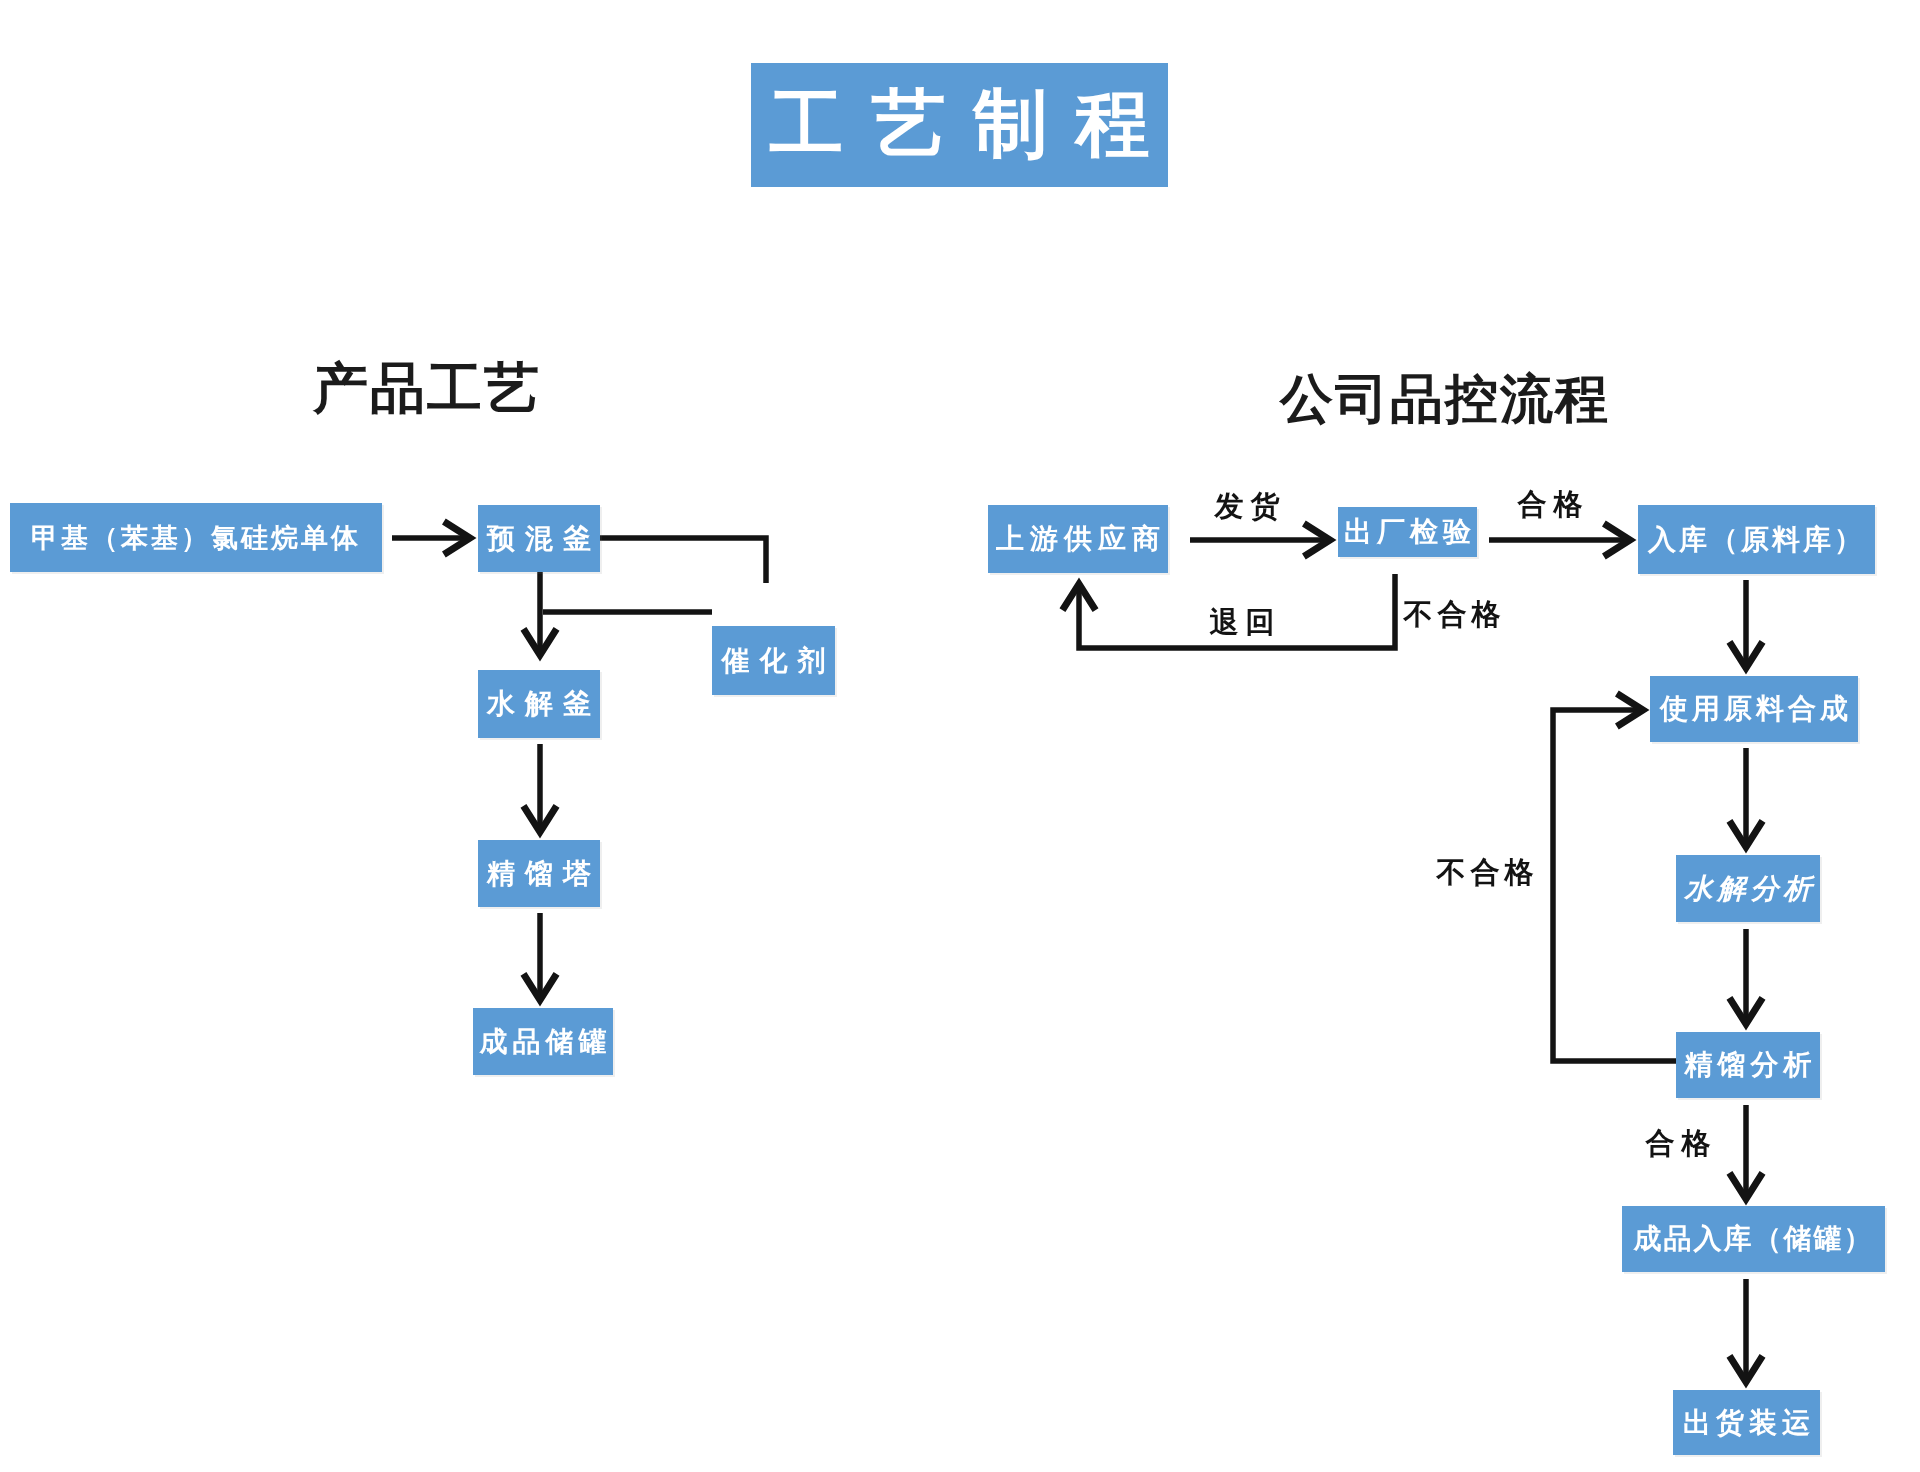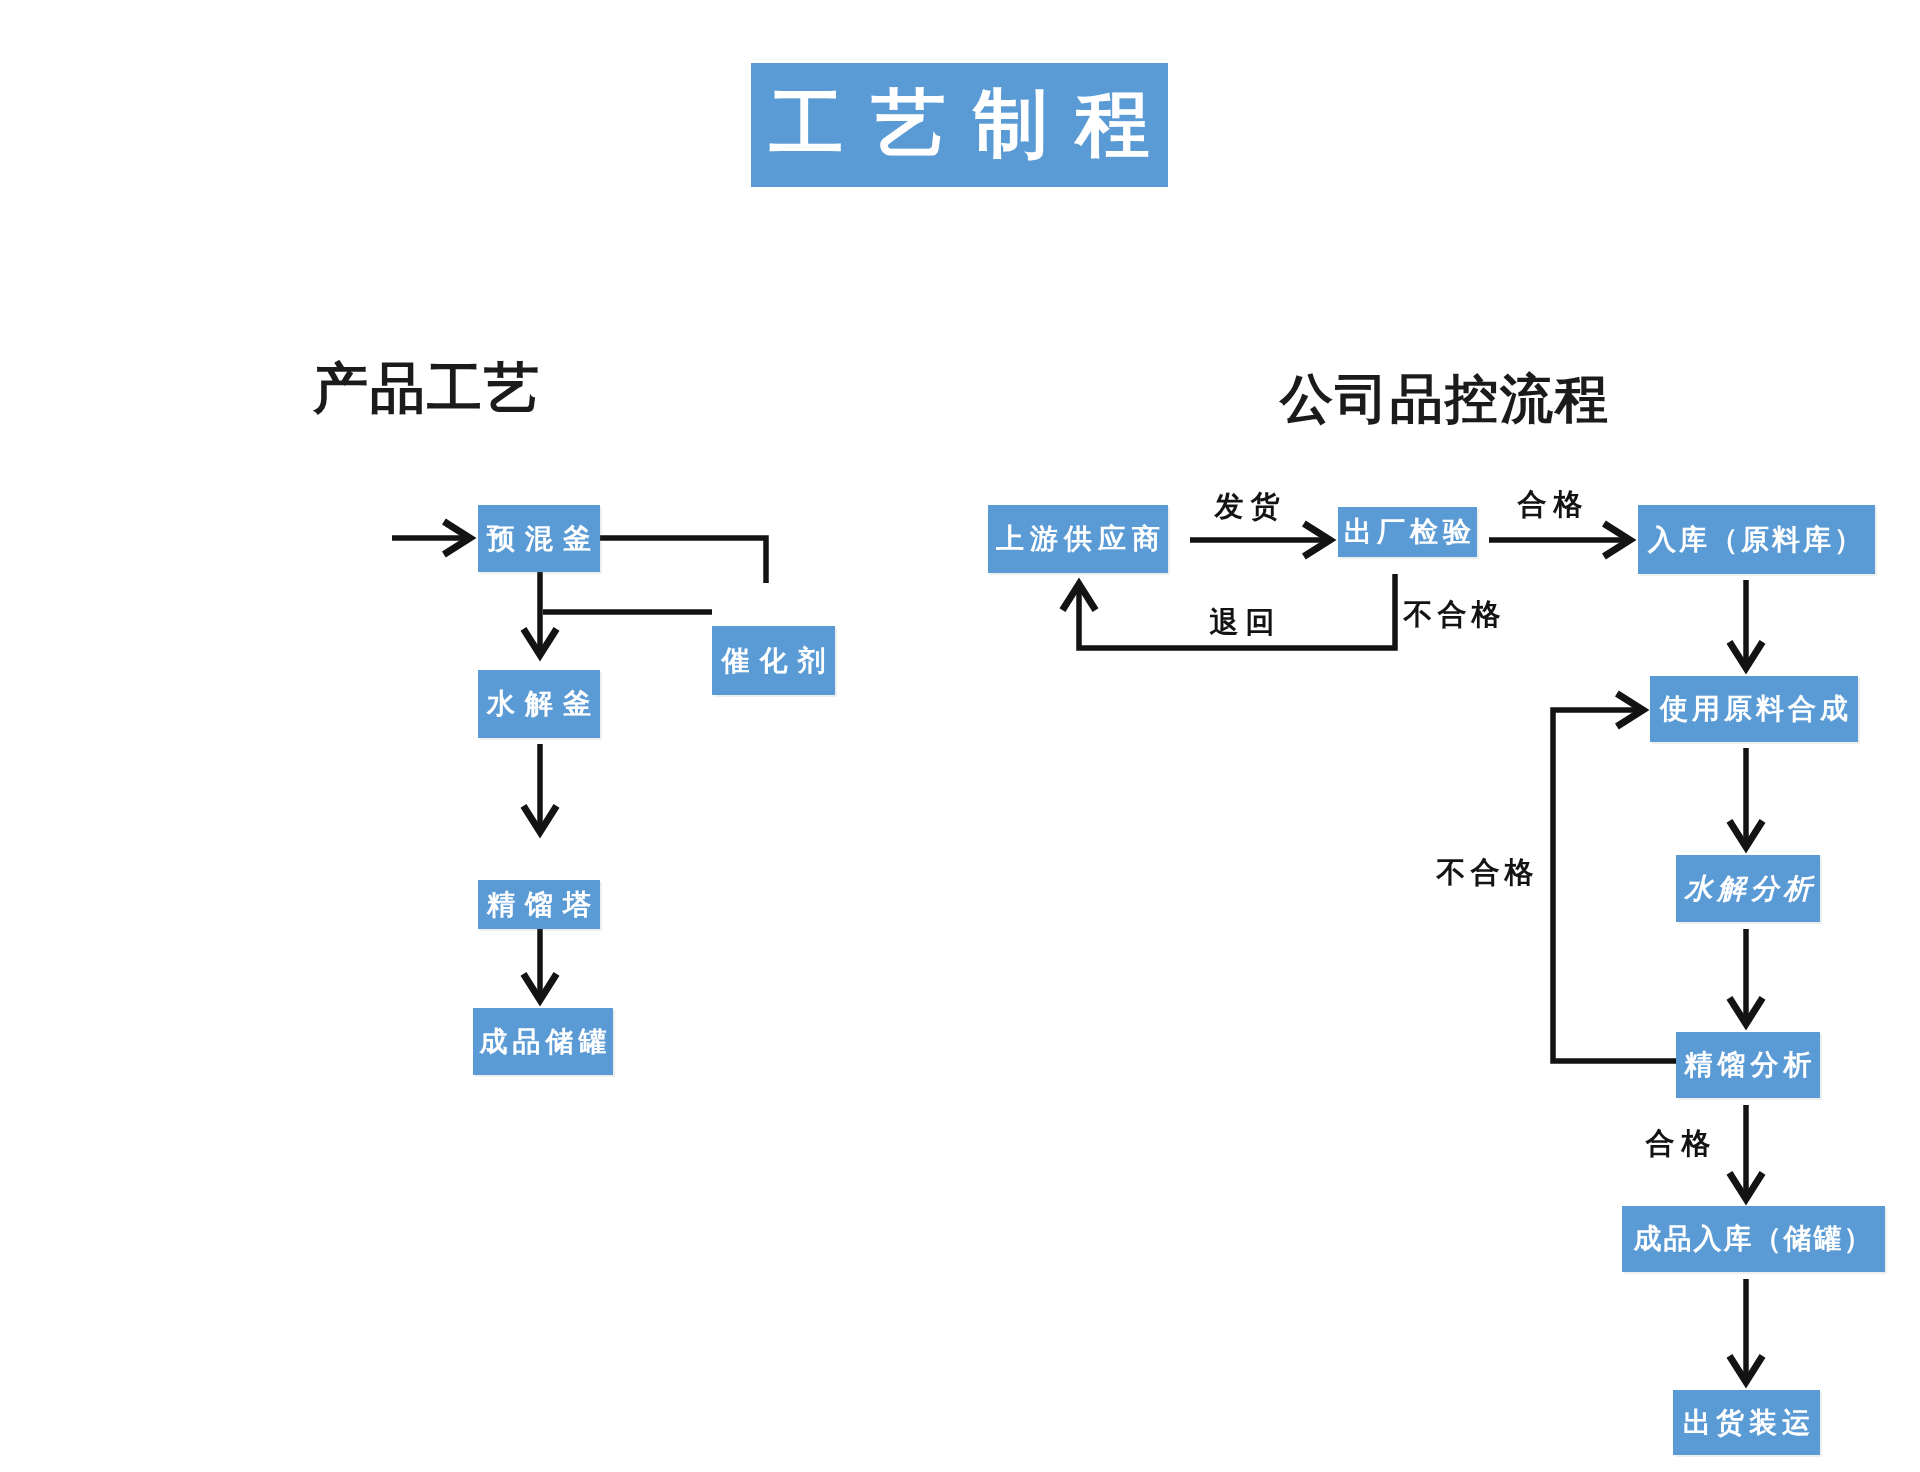--- a/index.html
+++ b/index.html
@@ -70,24 +70,25 @@
     <line x1="1746" y1="929" x2="1746" y2="1024" marker-end="url(#arw)"></line>
     <polyline points="1676,1061 1553,1061 1553,710 1643,710" marker-end="url(#arw)"></polyline>
     <line x1="1746" y1="1105" x2="1746" y2="1199" marker-end="url(#arw)"></line>
     <line x1="1746" y1="1279" x2="1746" y2="1382" marker-end="url(#arw)"></line>
   </svg>
 
   <div class="title-box">工艺制程</div>
   <div class="section-heading heading-left">产品工艺</div>
   <div class="section-heading heading-right">公司品控流程</div>
 
+  <div class="node" style="left:10px;top:503px;width:372px;height:69px;font-size:27px;letter-spacing:3px;">甲基（苯基）氯硅烷单体</div>
   <div class="node" style="left:478px;top:505px;width:122px;height:67px;letter-spacing:10px;text-indent:10px;">预混釜</div>
   <div class="node" style="left:712px;top:583px;width:123px;height:69px;letter-spacing:10px;text-indent:10px;margin-top:43px;">催化剂</div>
   <div class="node" style="left:478px;top:670px;width:122px;height:68px;letter-spacing:10px;text-indent:10px;">水解釜</div>
-  <div class="node" style="left:478px;top:880px;width:122px;height:49px;letter-spacing:10px;text-indent:10px;">精馏塔</div>
+  <div class="node" style="left:478px;top:840px;width:122px;height:67px;letter-spacing:10px;text-indent:10px;">精馏塔</div>
   <div class="node" style="left:473px;top:1008px;width:140px;height:67px;letter-spacing:5px;text-indent:5px;">成品储罐</div>
 
   <div class="node" style="left:988px;top:505px;width:180px;height:68px;letter-spacing:6px;text-indent:6px;">上游供应商</div>
   <div class="node" style="left:1338px;top:507px;width:139px;height:50px;letter-spacing:5px;text-indent:5px;">出厂检验</div>
   <div class="node" style="left:1638px;top:505px;width:237px;height:69px;letter-spacing:3px;">入库（原料库）</div>
   <div class="node" style="left:1650px;top:676px;width:208px;height:66px;letter-spacing:4px;text-indent:4px;">使用原料合成</div>
   <div class="node" style="left:1676px;top:855px;width:144px;height:67px;letter-spacing:5px;text-indent:5px;font-style:italic;">水解分析</div>
   <div class="node" style="left:1676px;top:1032px;width:144px;height:66px;letter-spacing:5px;text-indent:5px;">精馏分析</div>
   <div class="node" style="left:1622px;top:1206px;width:263px;height:66px;letter-spacing:2px;">成品入库（储罐）</div>
   <div class="node" style="left:1673px;top:1390px;width:147px;height:65px;letter-spacing:5px;text-indent:5px;">出货装运</div>

